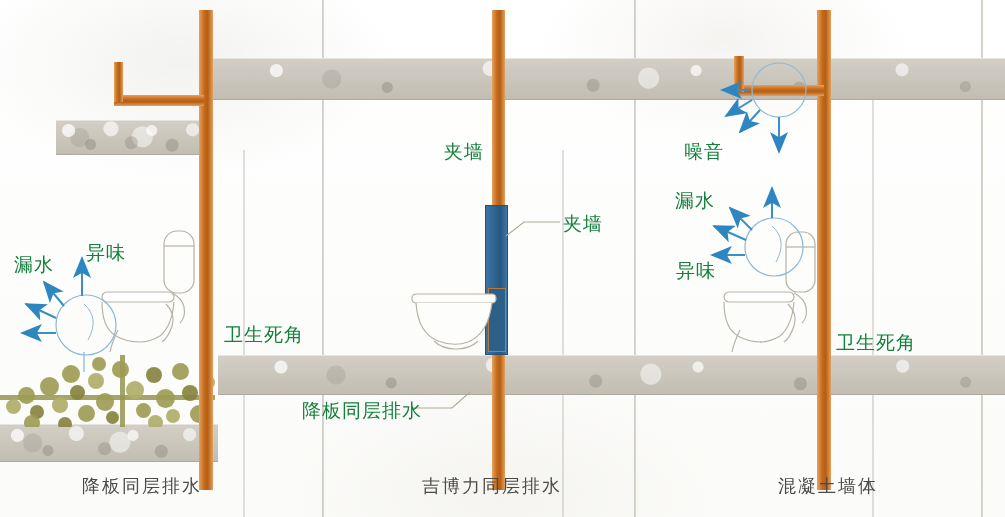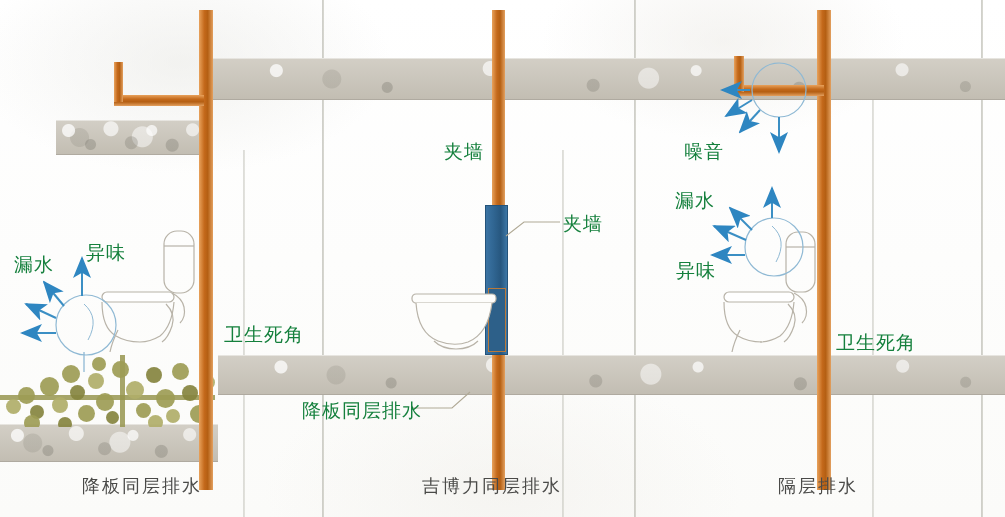--- a/index.html
+++ b/index.html
@@ -218,15 +218,15 @@
   <div class="lbl" style="left:563px;top:211px;">夹墙</div>
   <div class="lbl" style="left:302px;top:398px;">降板同层排水</div>
 
   <div class="lbl" style="left:684px;top:139px;font-family:Liberation Mono, monospace;">噪音</div>
   <div class="lbl" style="left:675px;top:188px;">漏水</div>
   <div class="lbl" style="left:676px;top:258px;">异味</div>
   <div class="lbl" style="left:836px;top:330px;">卫生死角</div>
 
   <div class="cap" style="left:422px;top:474px;">吉博力同层排水</div>
   <div class="cap" style="left:82px;top:474px;">降板同层排水</div>
-  <div class="cap" style="left:778px;top:474px;">隔层排水</div>
+  <div class="cap" style="left:778px;top:474px;">混凝土墙体</div>
 
 </div>
 
 </body></html>

